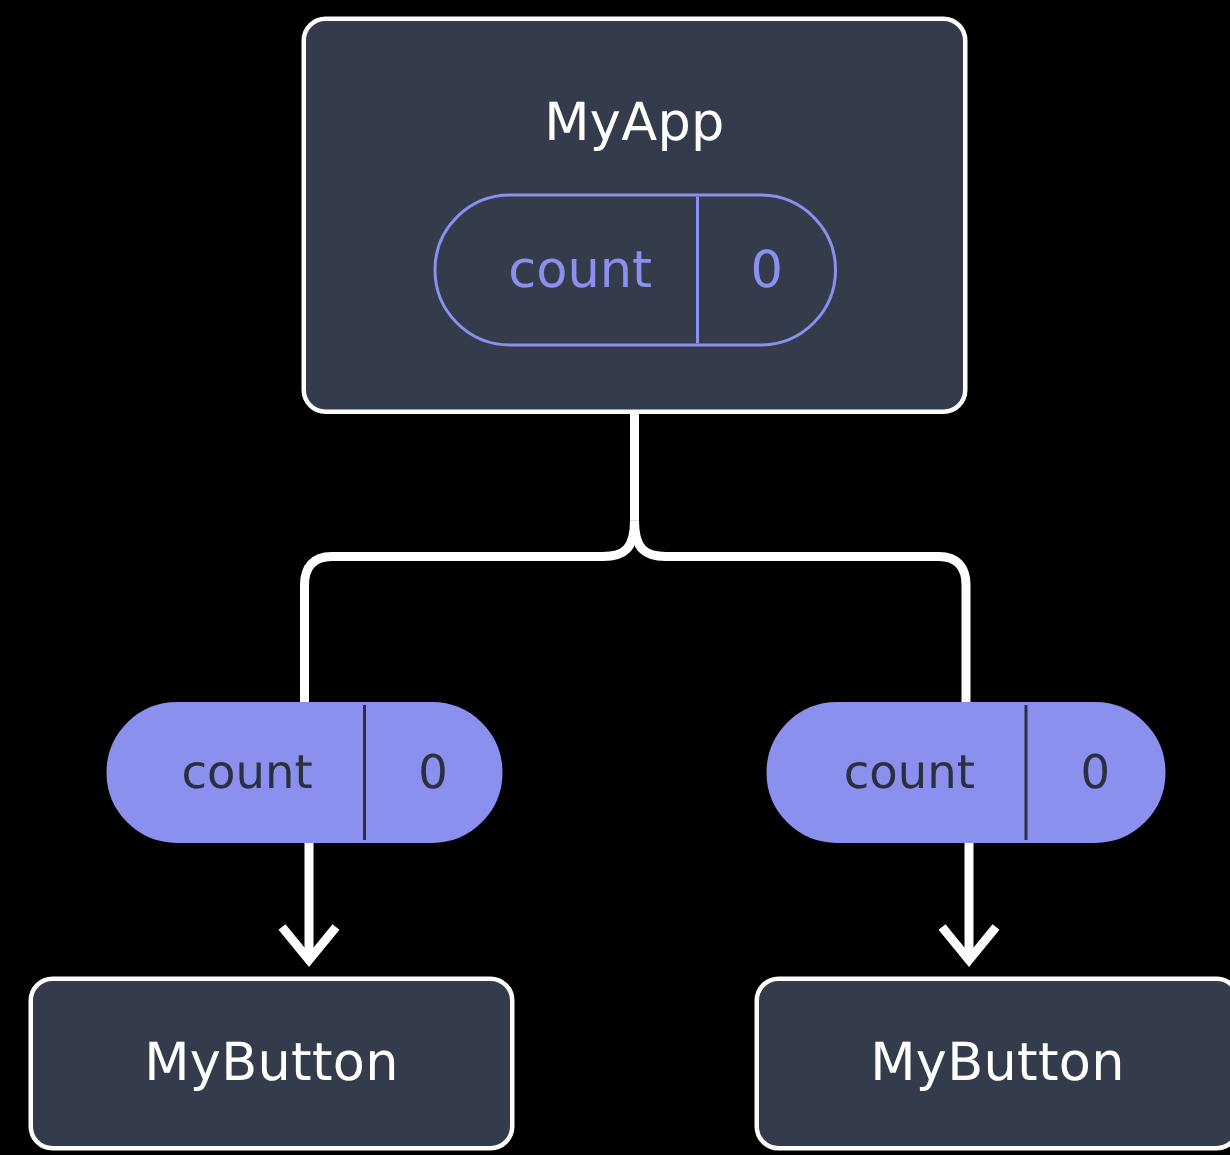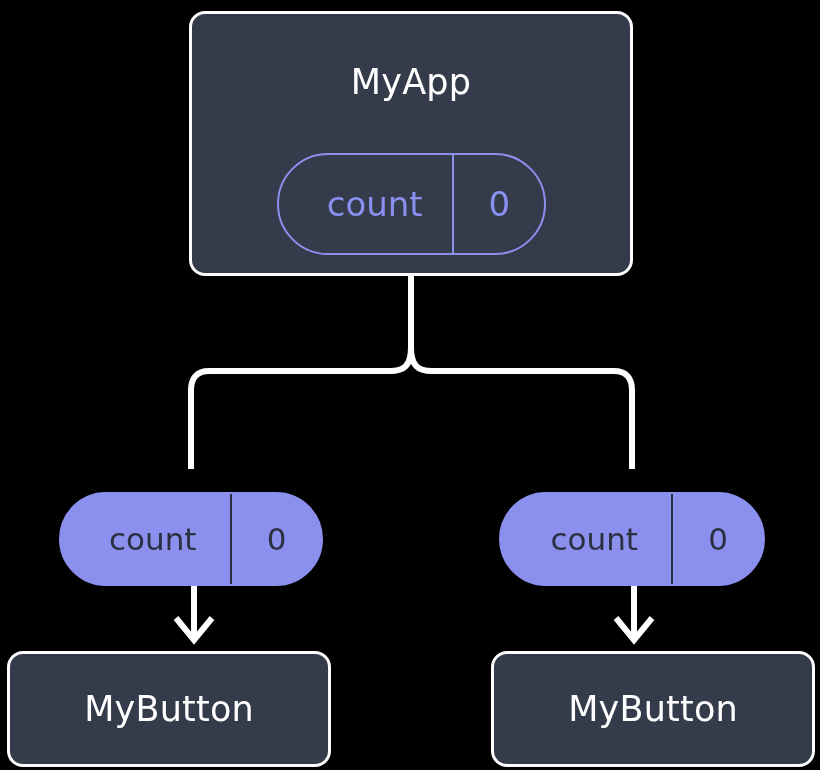--- a/index.html
+++ b/index.html
@@ -10,21 +10,21 @@
   body {
     width: 820px;
     height: 770px;
     position: relative;
     overflow: hidden;
     font-family: "DejaVu Sans", "Liberation Sans", sans-serif;
   }
 
   #canvas {
     position: absolute;
-    left: 0;
+    left: 12px;
     top: 0;
     width: 708px;
     height: 770px;
     border-radius: 32px;
   }
 
   
   #edges {
     position: absolute;
     left: 0;
@@ -86,21 +86,20 @@
 
   
   .pill {
     position: absolute;
     box-sizing: border-box;
     display: flex;
     align-items: stretch;
     border-radius: 999px;
     overflow: hidden;
     z-index: 3;
-    margin-top: 24px;
   }
 
   .pill-key,
   .pill-val {
     display: flex;
     align-items: center;
     justify-content: center;
     box-sizing: border-box;
     white-space: nowrap;
     line-height: 1;

